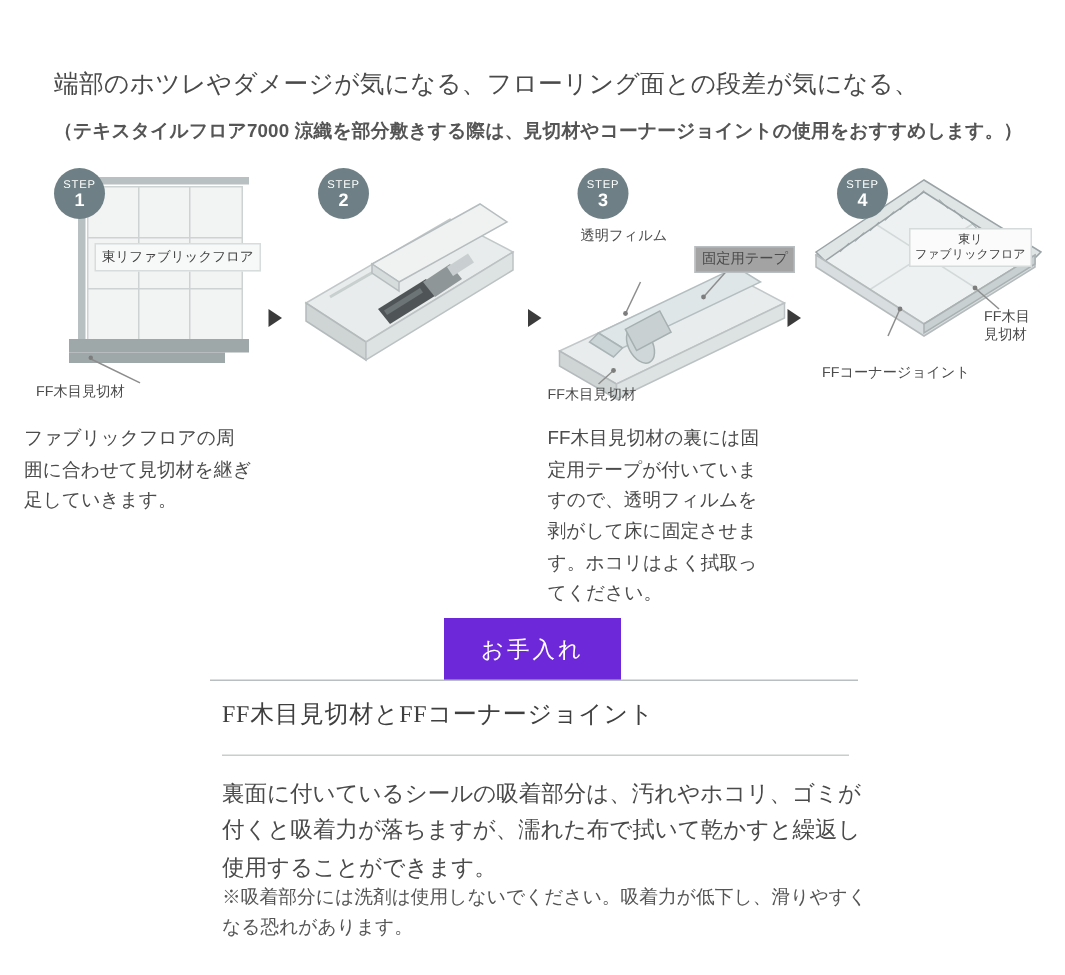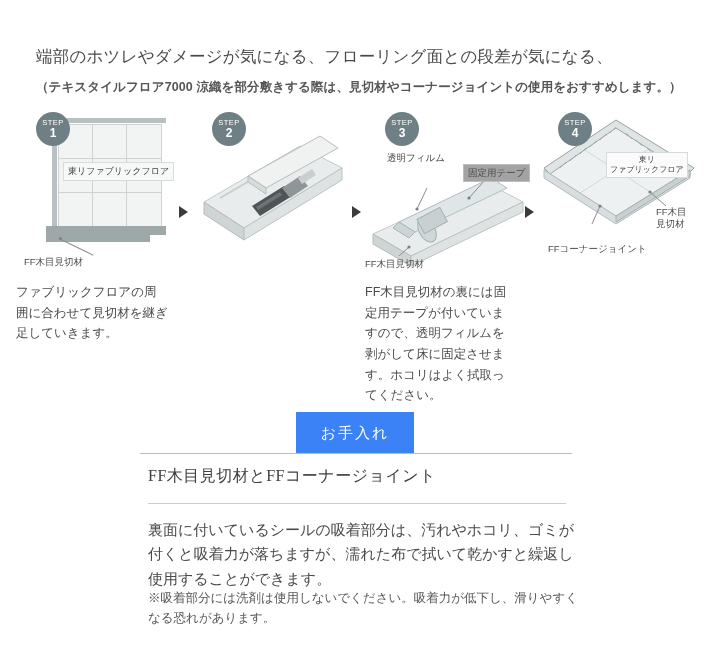--- a/index.html
+++ b/index.html
@@ -156,21 +156,21 @@
     white-space: nowrap;
   }
 
   
   .care-tab {
     position: absolute;
     left: 296px;
     top: 412px;
     width: 118px;
     height: 42px;
-    background: #3b82f6;
+    background: #6d28d9;
     color: #ffffff;
     font-size: 15px;
     display: flex;
     align-items: center;
     justify-content: center;
     letter-spacing: 2px;
   }
   .care-box {
     position: absolute;
     left: 140px;

